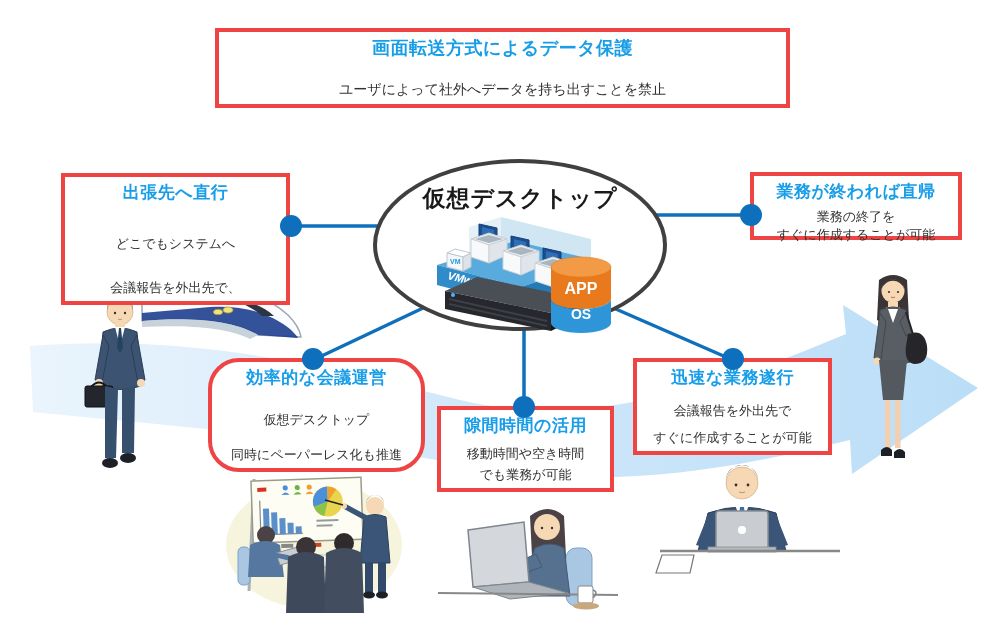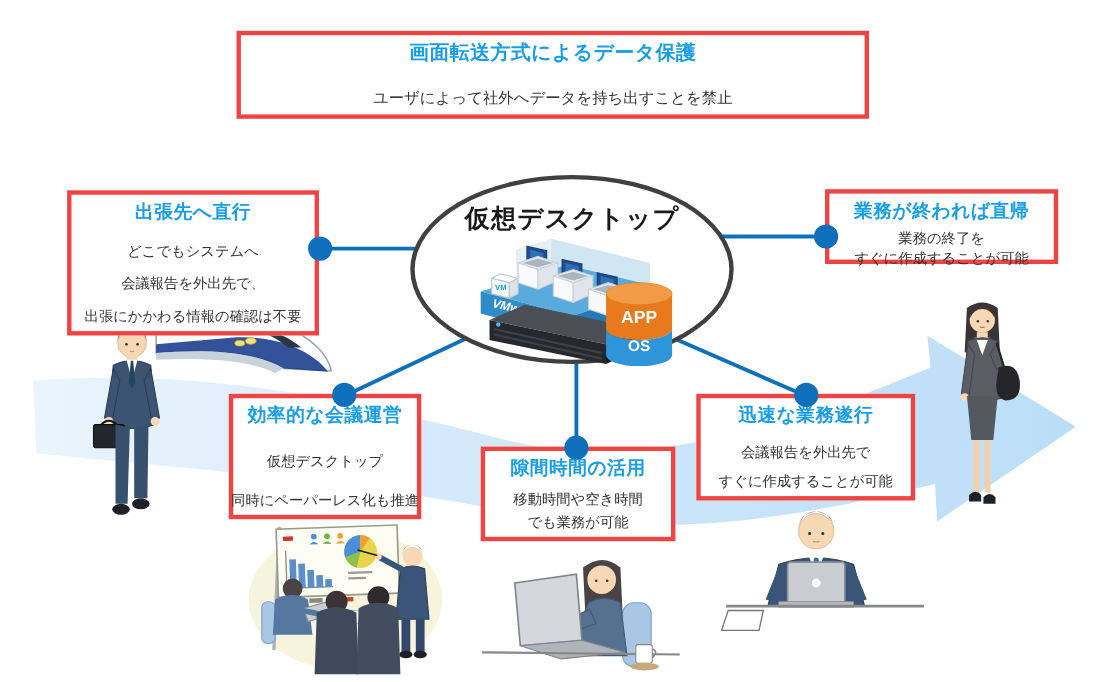--- a/index.html
+++ b/index.html
@@ -16,21 +16,21 @@
     display:flex;flex-direction:column;align-items:center;justify-content:space-between;
     text-align:center;padding:4px 2px;
   }
   .box-title{color:#189de8;font-weight:800;font-size:17px;letter-spacing:.5px;margin-bottom:5px;white-space:nowrap;}
   .box-line{color:#333333;font-weight:400;font-size:13px;line-height:1.42;white-space:nowrap;}
   #top-box{left:215px;top:28px;width:575px;height:80px;}
   #top-box .box-title{font-size:18px;margin-bottom:7px;}
   #top-box .box-line{font-size:14px;}
   #box-trip{left:61px;top:173px;width:229px;height:132px;}
   #box-return{left:750px;top:172px;width:212px;height:68px;}
-  #box-meeting{left:208px;top:358px;width:175px;height:114px;}
+  #box-meeting{left:208px;top:358px;width:217px;height:114px;border-radius:31px;}
   #box-sparetime{left:437px;top:406px;width:177px;height:86px;}
   #box-rapid{left:633px;top:358px;width:199px;height:97px;}
   
   #center-ellipse{
     position:absolute;left:373px;top:159px;width:294px;height:172px;box-sizing:border-box;
     background:#ffffff;border:4px solid #404040;border-radius:50%;z-index:3;
   }
   #center-title{
     position:absolute;top:20px;left:0;width:100%;text-align:center;
     font-size:23px;font-weight:800;color:#1a1a1a;letter-spacing:1px;white-space:nowrap;
@@ -305,21 +305,20 @@
         <text x="30" y="41" text-anchor="middle" font-size="16" font-weight="bold" fill="#ffffff">APP</text>
         <text x="30" y="66" text-anchor="middle" font-size="14" font-weight="bold" fill="#ffffff">OS</text>
       </g>
     </svg>
   </div>
 
   <div class="info-box" id="box-trip">
     <div class="box-title">出張先へ直行</div>
     <div class="box-line">どこでもシステムへ</div>
     <div class="box-line">会議報告を外出先で、</div>
-    <div class="box-line">出張にかかわる情報の確認は不要</div>
   </div>
 
   <div class="info-box" id="box-return">
     <div class="box-title">業務が終われば直帰</div>
     <div class="box-line">業務の終了を</div>
     <div class="box-line">すぐに作成することが可能</div>
   </div>
 
   <div class="info-box" id="box-meeting">
     <div class="box-title">効率的な会議運営</div>

